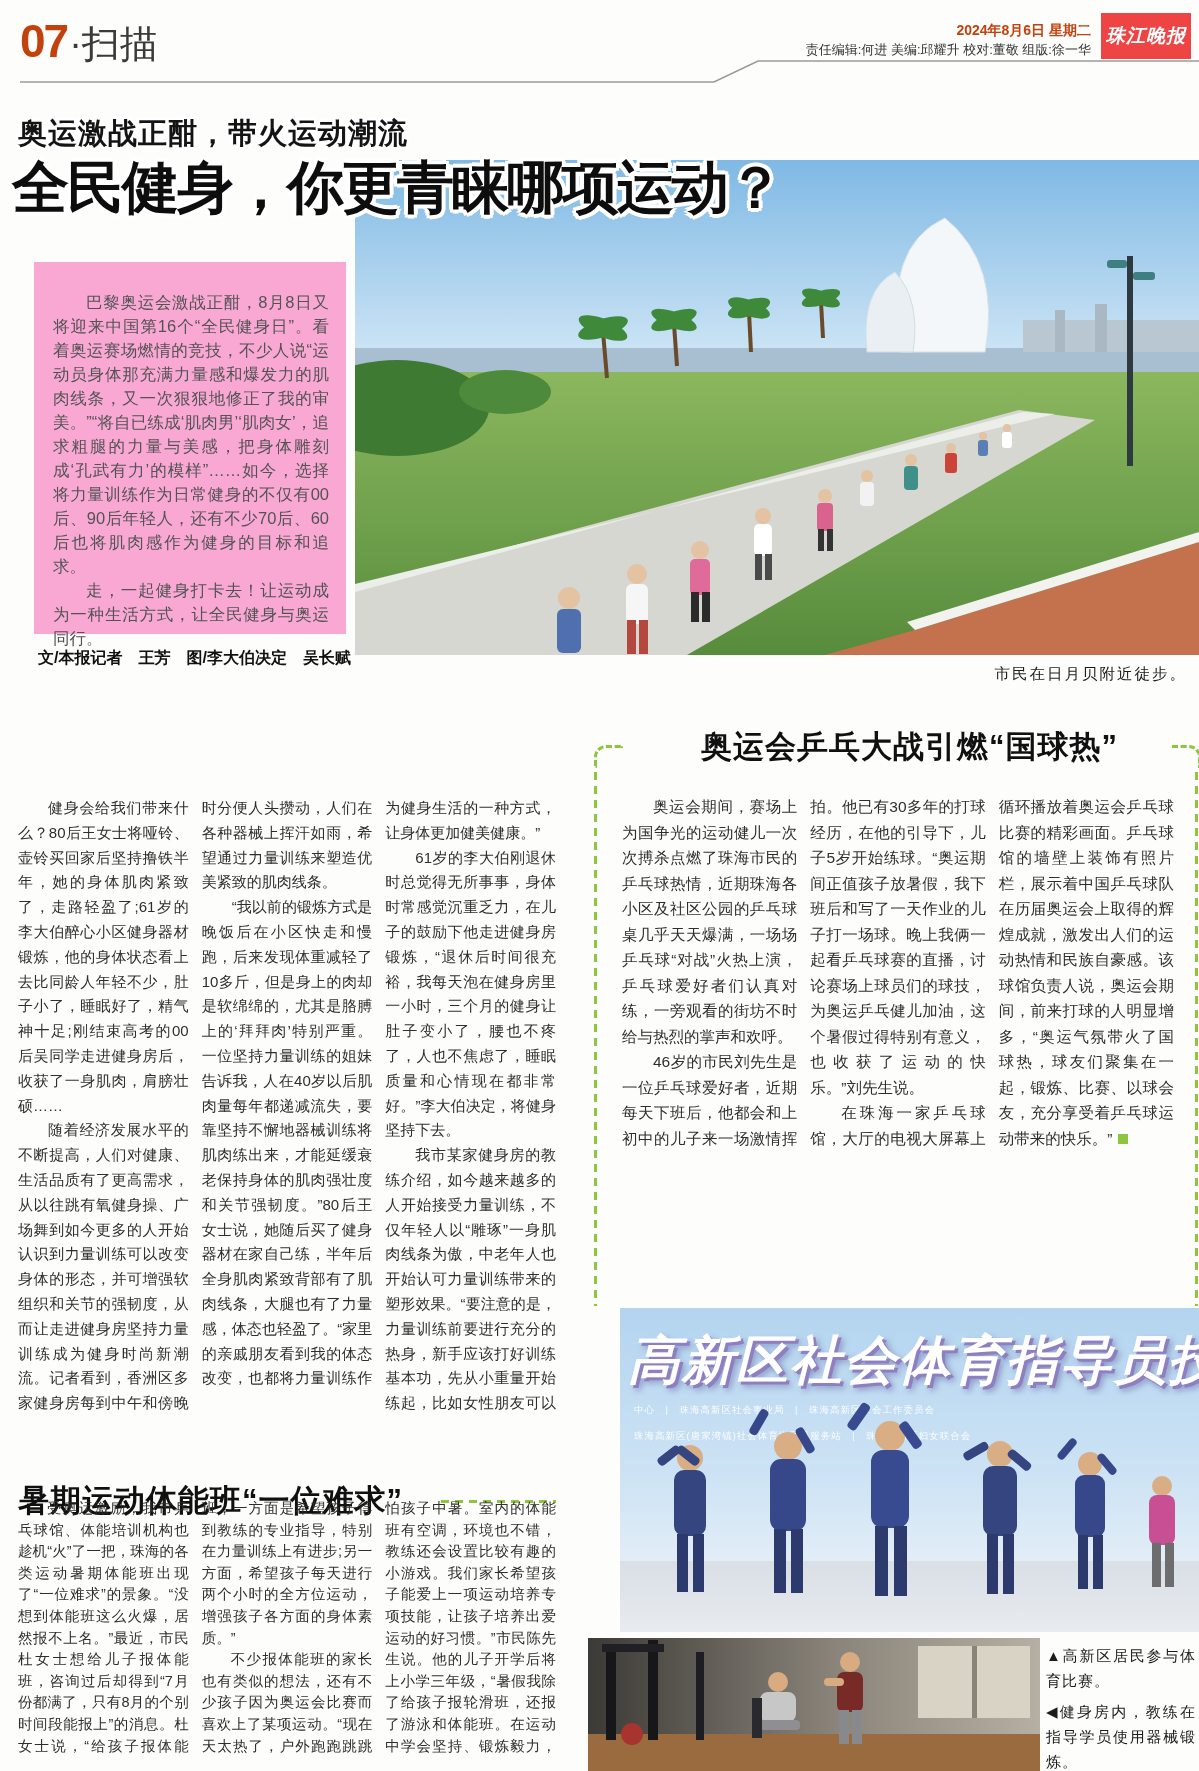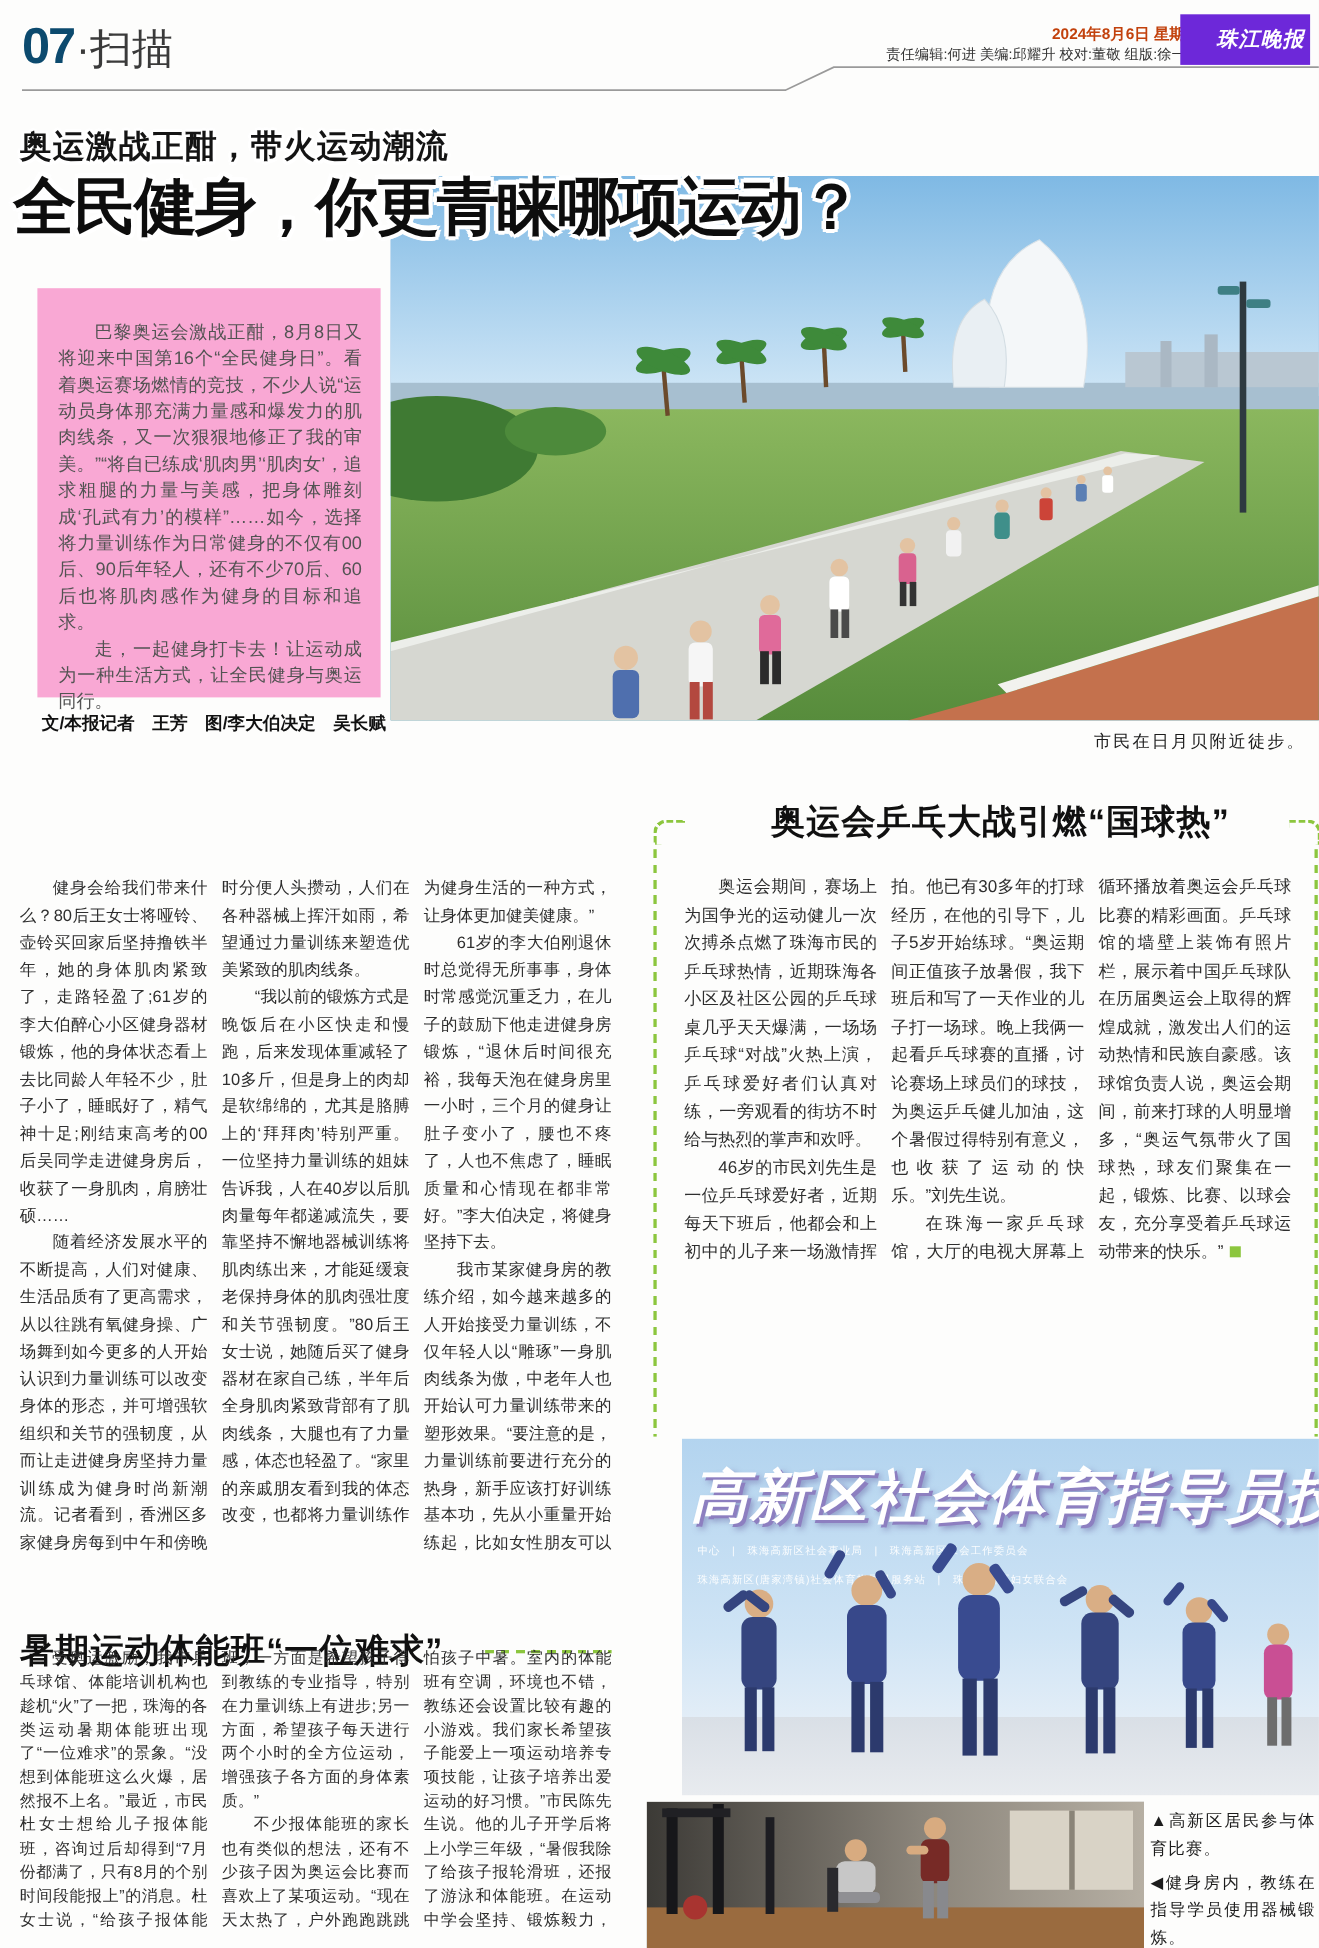--- a/index.html
+++ b/index.html
@@ -4,31 +4,31 @@
 <style>
   html,body{margin:0;padding:0;background:#e9e9e6;}
   .page{
     position:relative;width:1199px;height:1771px;margin:0 auto;
     background:#fdfdfc;overflow:hidden;
     font-family:"Liberation Sans","DejaVu Sans",sans-serif;color:#2d2d2d;
   }
   
   .hdr{position:absolute;left:0;top:0;width:1199px;height:92px;}
   .hdr-left{position:absolute;left:20px;top:14px;display:flex;align-items:baseline;}
-  .pgnum{font-size:46px;font-weight:bold;color:#0c4a6e;letter-spacing:-2px;}
+  .pgnum{font-size:46px;font-weight:bold;color:#c2410c;letter-spacing:-2px;}
   .secname{font-size:44px;font-weight:800;color:#17948c;margin-left:10px;letter-spacing:1px;}
   .subsec{font-size:38px;font-weight:500;color:#3a3a3a;margin-left:2px;}
   .hdr-right{position:absolute;right:108px;top:20px;text-align:right;line-height:20px;}
   .hdr-date{font-size:14px;font-weight:bold;color:#c2410c;}
   .hdr-credits{font-size:13px;color:#333;}
   .masthead{
-    position:absolute;right:8px;top:13px;width:90px;height:46px;background:#6d28d9;
+    position:absolute;right:8px;top:13px;width:90px;height:46px;background:#ef4444;
     color:#fff;display:flex;align-items:center;justify-content:center;
     font-family:"Liberation Serif","DejaVu Serif",serif;font-style:italic;font-weight:bold;
-    font-size:19px;letter-spacing:1px;transform:none;padding-left:28px;
+    font-size:19px;letter-spacing:1px;transform:none;
   }
   .hdr-rule{position:absolute;left:0;top:0;}
   
   .kicker{
     position:absolute;left:18px;top:114px;z-index:6;font-size:29px;font-weight:800;color:#141414;
     letter-spacing:1px;
     text-shadow:-2px -2px 0 #fff,2px -2px 0 #fff,-2px 2px 0 #fff,2px 2px 0 #fff,0 3px 0 #fff,0 -3px 0 #fff,3px 0 0 #fff,-3px 0 0 #fff;
   }
   .headline{
     position:absolute;left:12px;top:150px;z-index:6;font-size:57px;font-weight:800;color:#0d0d0d;

